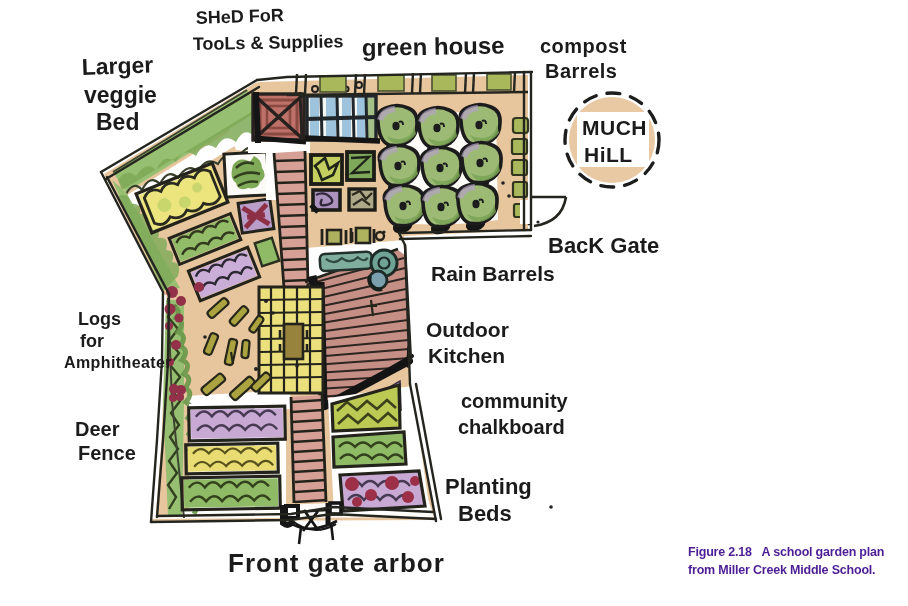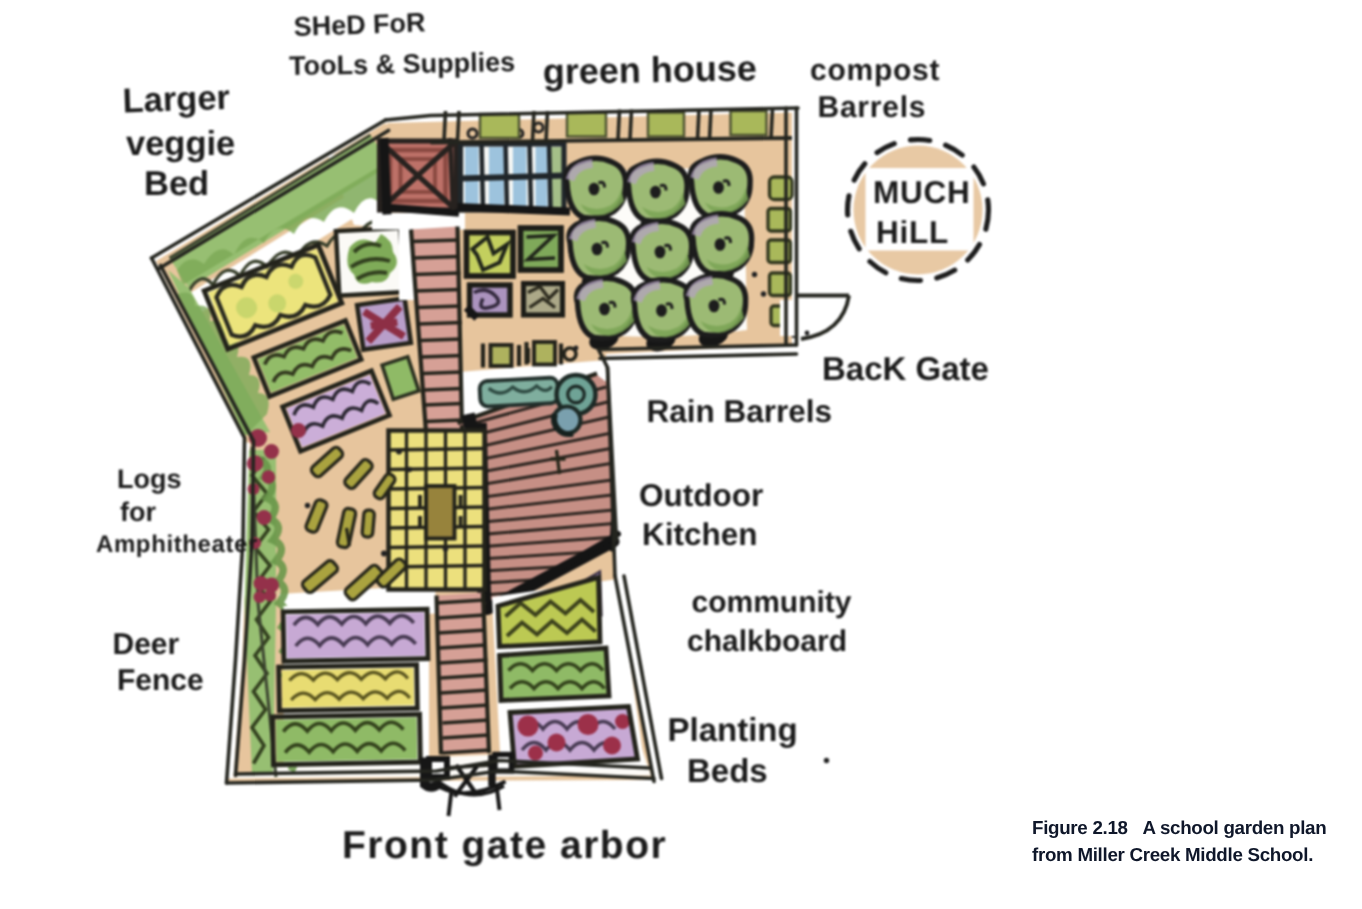--- a/index.html
+++ b/index.html
@@ -1,18 +1,18 @@
 <!DOCTYPE html>
 <html><head>
 <meta charset="utf-8">
 <style>
   html,body{margin:0;padding:0;background:#ffffff;}
   #page{position:relative;width:908px;height:606px;background:#ffffff;overflow:hidden;}
   svg{position:absolute;top:0;left:0;filter:blur(0.7px);}
-  .cap{filter:blur(0.4px);font-family:"Liberation Sans",sans-serif;font-weight:bold;font-size:12.5px;color:#0f172a;line-height:18px;letter-spacing:-0.2px;}
+  .cap{filter:blur(0.4px);font-family:"Liberation Sans",sans-serif;font-weight:bold;font-size:12.5px;color:#4c1d95;line-height:18px;letter-spacing:-0.2px;}
 </style>
 </head>
 <body>
 <div id="page">
 <svg width="908" height="606" viewBox="0 0 908 606">
 <defs>
 <g id="tree">
   <ellipse cx="-7" cy="17" rx="10" ry="6.5" fill="#161616" transform="rotate(-18)"></ellipse>
   <path d="M-19,-6 Q-22,-16 -11,-20 Q0,-25 11,-20 Q21,-16 20,-4 Q20,7 12,13 Q3,19 -8,17 Q-18,13 -19,-6 Z" fill="#9cba74" stroke="#1c1c1c" stroke-width="3.6"></path>
   <path d="M-17,-8 Q-14,-18 -2,-19" fill="none" stroke="#b7a2c6" stroke-width="6" opacity="0.7"></path>

